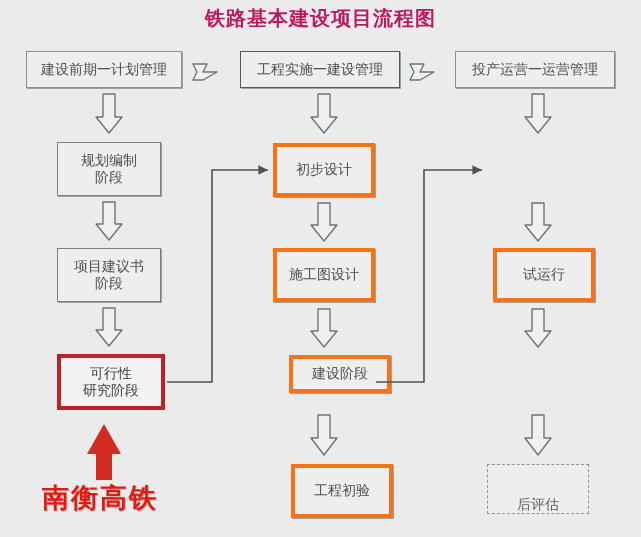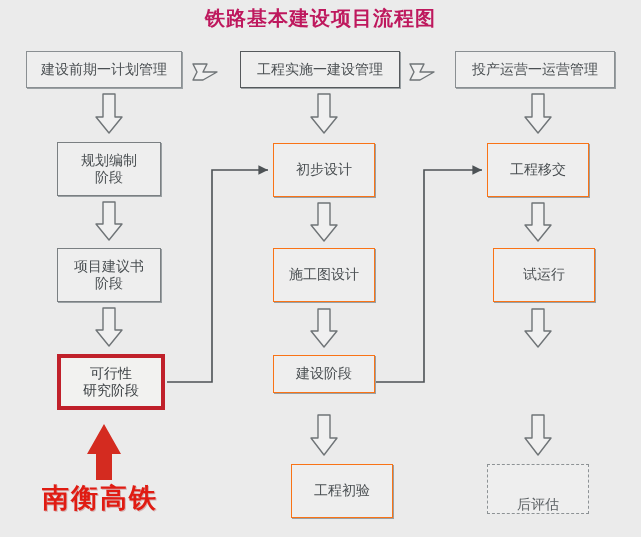--- a/index.html
+++ b/index.html
@@ -34,21 +34,21 @@
   }
   .node.header{
     font-size:14px;
     border:1px solid #8a8f92;
     box-shadow:1px 1px 0 #9aa0a3;
   }
   .node.header.strong{border:1px solid #55595c;}
   .node.stage{
     box-shadow:1px 1px 0 #9aa0a3;
   }
-  .node.bold{border:1px solid #f97316;}
+  .node.bold{border:4px solid #f97316;}
   .node.dashed{
     border:1px dashed #8d9295;
     box-shadow:none;
     color:#5d6265;
     align-items:flex-end;
   }
   .node.highlight{
     border:4px solid #c0202a;
     background:#f2f2f0;
     color:#3a3f42;
@@ -117,37 +117,32 @@
       <span>初步设计</span>
     </span>
   </div>
 
   <div class="node stage bold" style="left:273px;top:248px;width:102px;height:54px;">
     <span class="lines">
       <span>施工图设计</span>
     </span>
   </div>
 
-  <div class="node stage bold" style="left:273px;top:355px;width:102px;height:38px;">
+  <div class="node stage bold" style="left:289px;top:355px;width:102px;height:38px;">
     <span class="lines">
       <span>建设阶段</span>
     </span>
   </div>
 
   <div class="node stage bold" style="left:273px;top:464px;width:102px;height:54px;margin-left:18px;">
     <span class="lines">
       <span>工程初验</span>
     </span>
   </div>
 
-  <div class="node stage bold" style="left:487px;top:143px;width:102px;height:54px;">
-    <span class="lines">
-      <span>工程移交</span>
-    </span>
-  </div>
 
   <div class="node stage bold" style="left:493px;top:248px;width:102px;height:54px;">
     <span class="lines">
       <span>试运行</span>
     </span>
   </div>
 
 
   <div class="node dashed" style="left:487px;top:464px;width:102px;height:50px;">
     <span class="lines">

